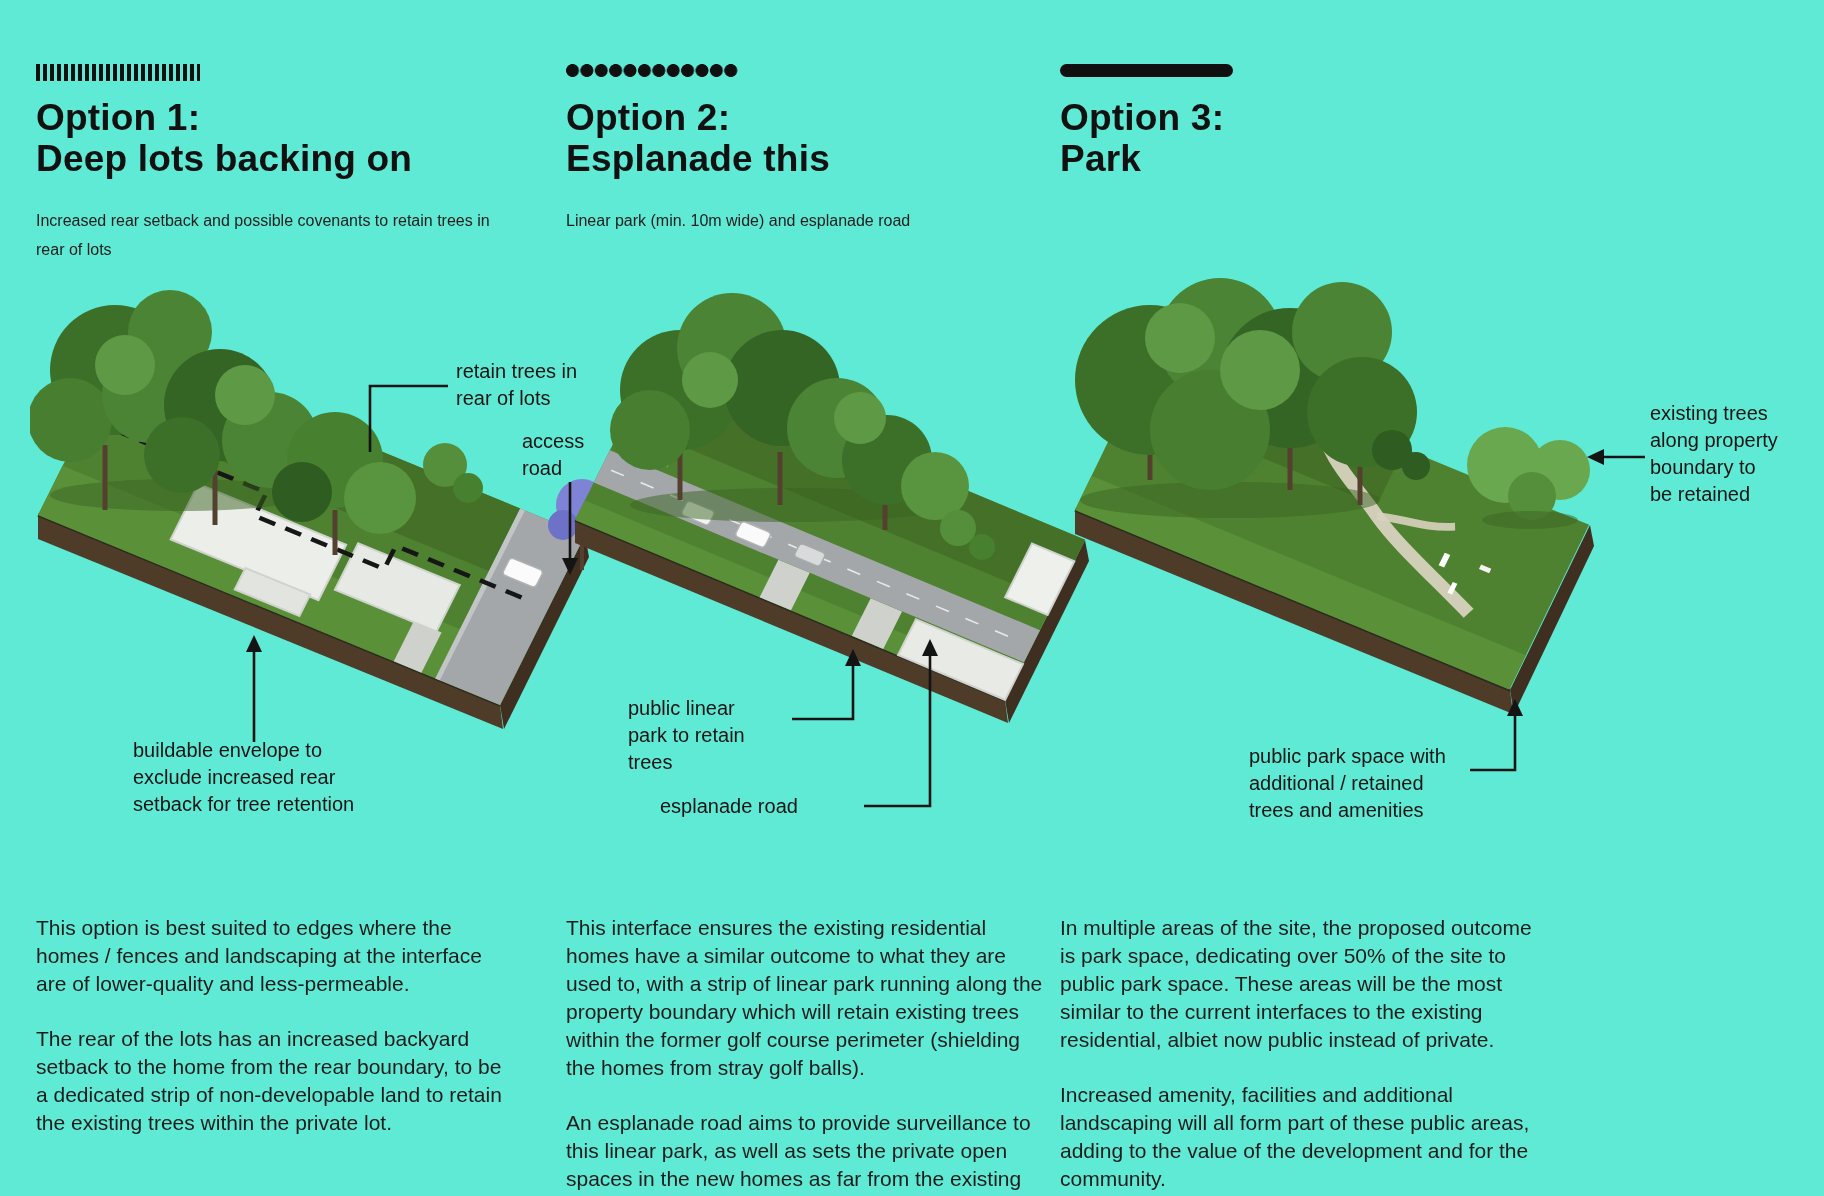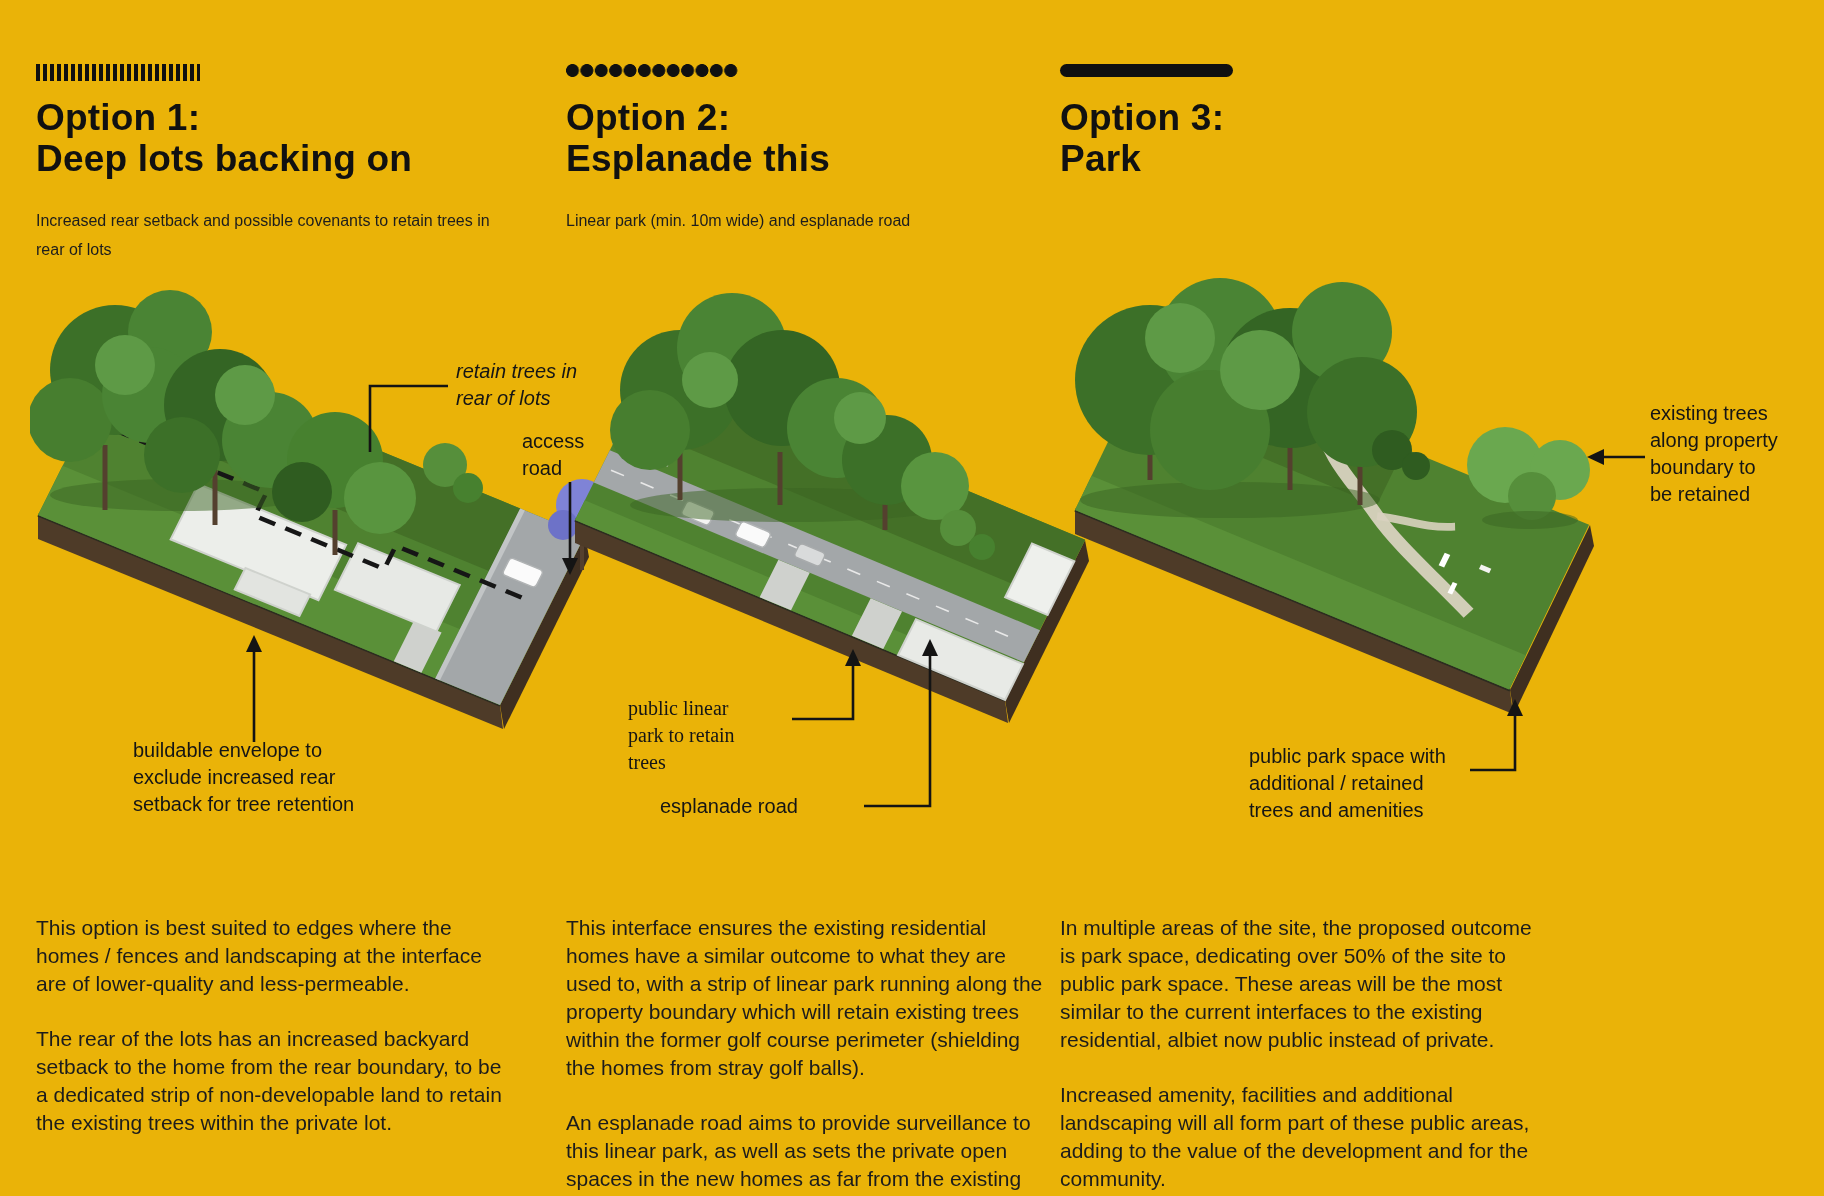--- a/index.html
+++ b/index.html
@@ -1,21 +1,21 @@
 <!DOCTYPE html>
 <html><head>
 <meta charset="utf-8">
 <style>
   * { margin:0; padding:0; box-sizing:border-box; }
   html,body { background:#ffffff; }
   body {
     width:1824px; height:1196px; position:relative; overflow:hidden;
     font-family:"Liberation Sans", sans-serif; color:#1c1c1c;
   }
-  .page { position:absolute; inset:0; background:#eab308; }
+  .page { position:absolute; inset:0; background:#5eead4; }
   .col { position:absolute; top:0; width:500px; height:1196px; }
   .marker { position:absolute; top:64px; left:0; }
   .marker-bars {
     width:164px; height:17px;
     background:repeating-linear-gradient(90deg,#101010 0 4.2px,transparent 4.2px 7px);
   }
   .marker-dots {
     width:172px; height:13px;
     background-image:radial-gradient(circle at 6.5px 6.5px,#101010 6.1px,transparent 6.8px);
     background-size:14.4px 13px; background-repeat:repeat-x;
@@ -228,28 +228,28 @@
   <section class="col" style="left:1060px">
     <div class="marker marker-solid"></div>
     <h2 class="title">Option 3:
 Park</h2>
     <div class="paras">
       <p>In multiple areas of the site, the proposed outcome is park space, dedicating over 50% of the site to public park space. These areas will be the most similar to the current interfaces to the existing residential, albiet now public instead of private.</p>
       <p>Increased amenity, facilities and additional landscaping will all form part of these public areas, adding to the value of the development and for the community.</p>
     </div>
   </section>
 
-  <div class="annot" style="left:456px; top:358px;font-style:italic;">retain trees in
+  <div class="annot" style="left:456px; top:358px;">retain trees in
 rear of lots</div>
   <div class="annot right" style="left:522px; top:428px; width:106px;">access
 road</div>
   <div class="annot" style="left:133px; top:737px;">buildable envelope to
 exclude increased rear
 setback for tree retention</div>
-  <div class="annot right" style="left:628px; top:695px; width:157px;font-family:Liberation Serif, serif;">public linear
+  <div class="annot right" style="left:628px; top:695px; width:157px;">public linear
 park to retain
 trees</div>
   <div class="annot right" style="left:660px; top:793px; width:197px;">esplanade road</div>
   <div class="annot" style="left:1650px; top:400px;">existing trees
 along property
 boundary to
 be retained</div>
   <div class="annot" style="left:1249px; top:743px;">public park space with
 additional / retained
 trees and amenities</div>

